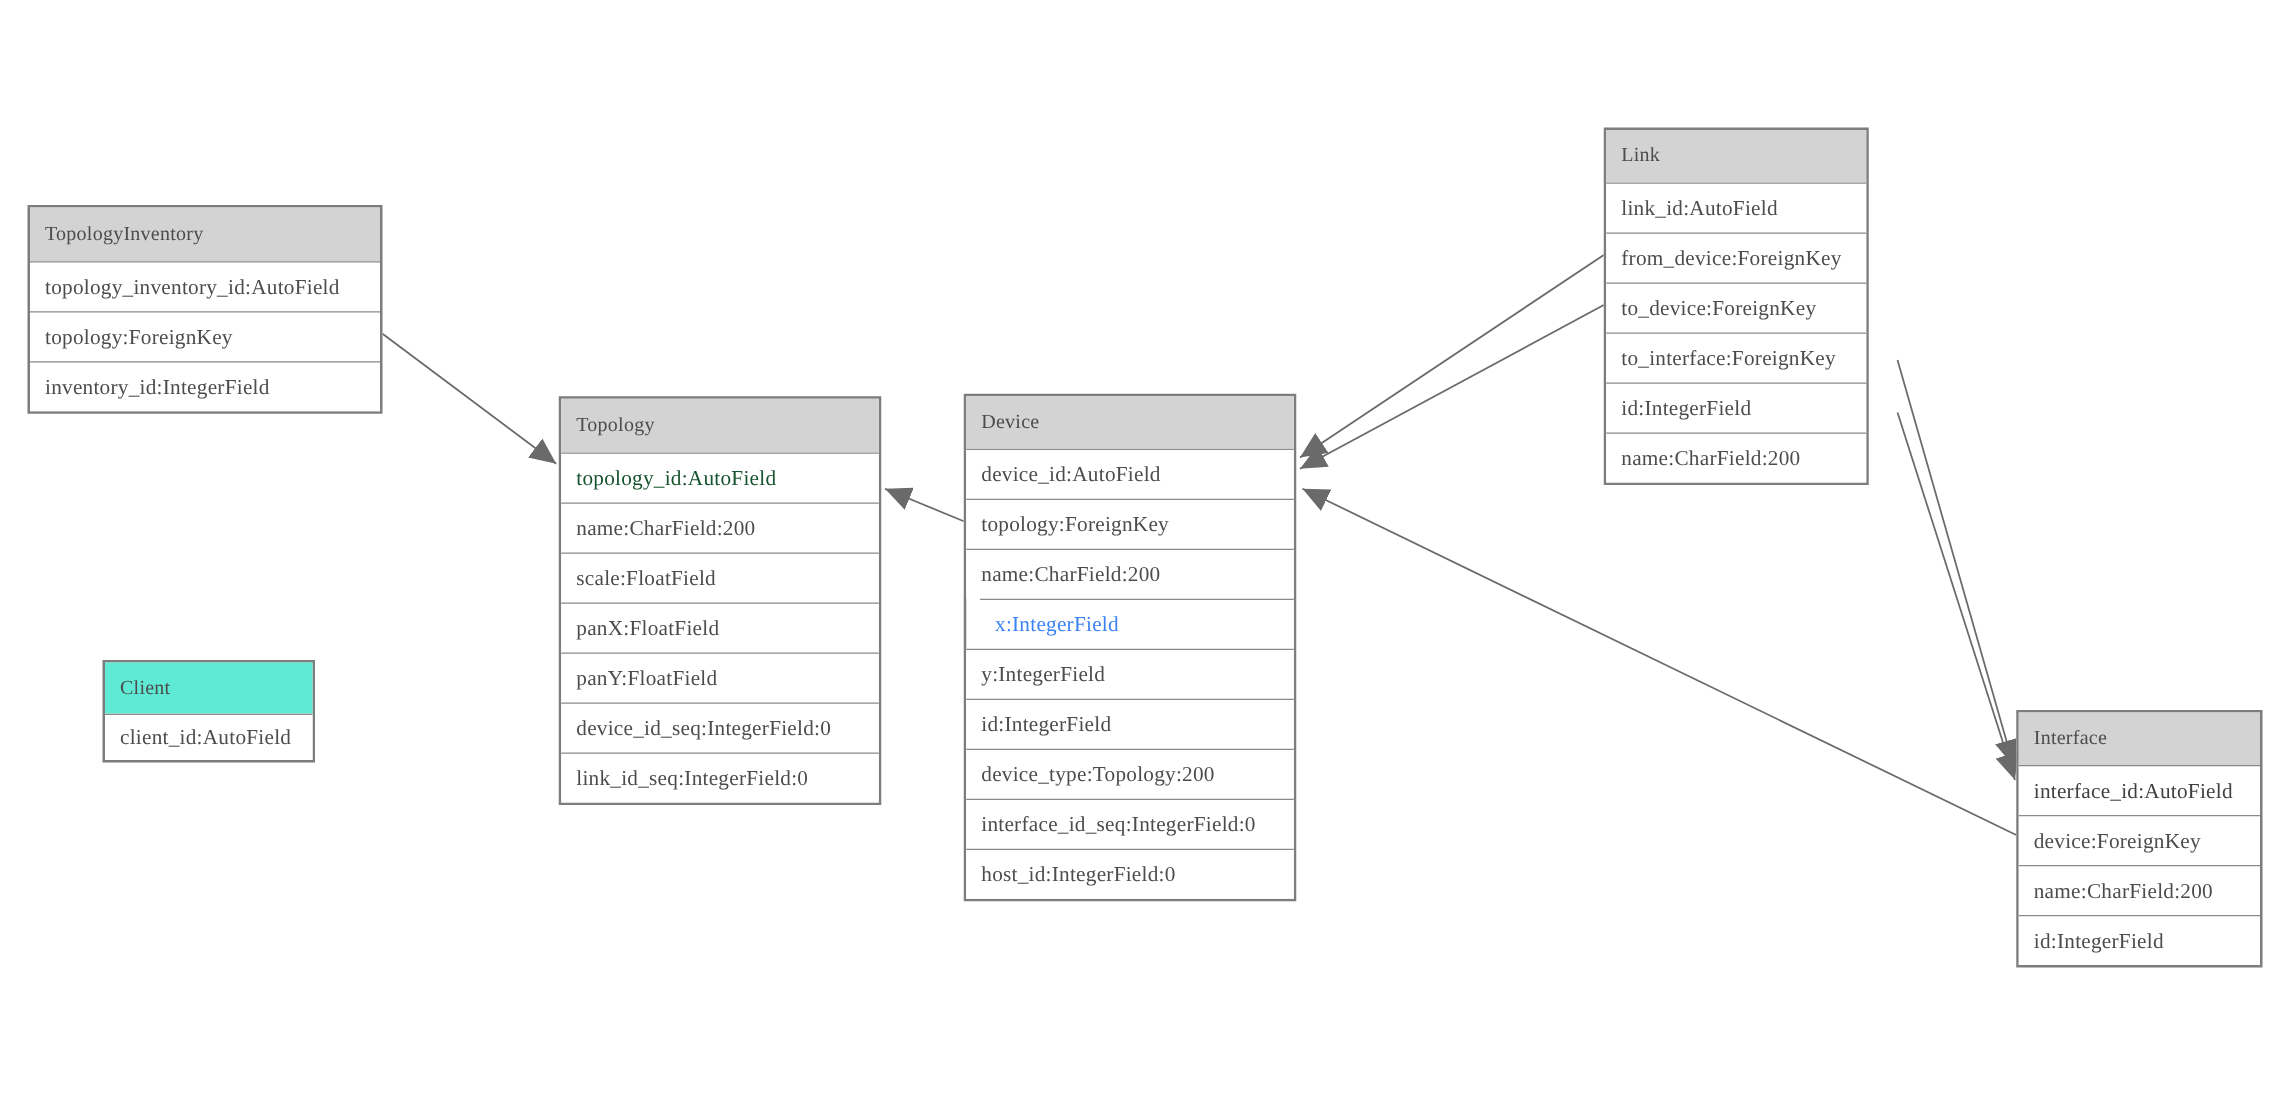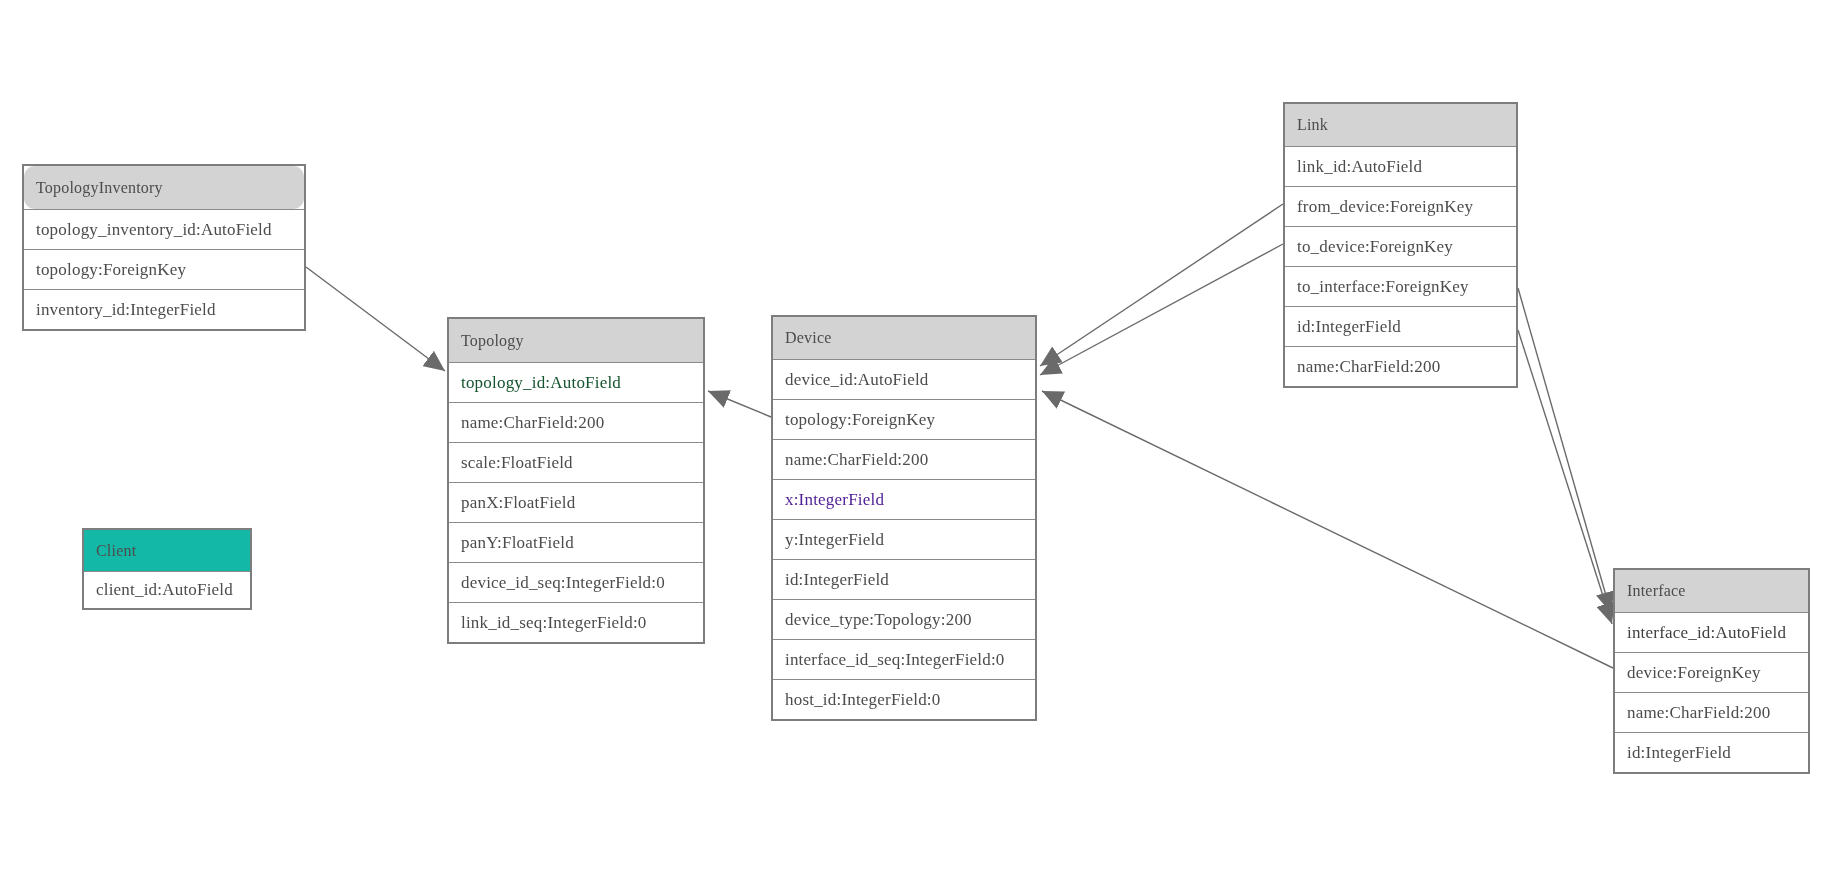--- a/index.html
+++ b/index.html
@@ -72,52 +72,52 @@
         <line x1="771" y1="417" x2="708" y2="391" stroke="#6a6a6a" stroke-width="1.4" marker-end="url(#arrowhead)"></line>
         <line x1="1283" y1="204" x2="1040" y2="366" stroke="#6a6a6a" stroke-width="1.4" marker-end="url(#arrowhead)"></line>
         <line x1="1283" y1="244" x2="1040" y2="375" stroke="#6a6a6a" stroke-width="1.4" marker-end="url(#arrowhead)"></line>
         <line x1="1613" y1="668" x2="1042" y2="391" stroke="#6a6a6a" stroke-width="1.4" marker-end="url(#arrowhead)"></line>
         <line x1="1518" y1="288" x2="1611" y2="613" stroke="#6a6a6a" stroke-width="1.4" marker-end="url(#arrowhead)"></line>
         <line x1="1518" y1="330" x2="1612" y2="624" stroke="#6a6a6a" stroke-width="1.4" marker-end="url(#arrowhead)"></line>
       </g>
   </svg>
   <div id="entities">
       <div class="entity" style="left: 22px; top: 164px; width: 284px; border-color: rgb(125, 125, 125);">
-        <div class="entity-header" style="height: 43px; background: rgb(211, 211, 211); color: rgb(76, 76, 76); border-radius: 11px;">TopologyInventory</div>
+        <div class="entity-header" style="height: 43px; background: rgb(211, 211, 211); color: rgb(76, 76, 76);">TopologyInventory</div>
         <div class="entity-row" style="height: 40px; color: rgb(76, 76, 76); border-top-color: rgb(138, 138, 138);">topology_inventory_id:AutoField</div>
         <div class="entity-row" style="height: 40px; color: rgb(76, 76, 76); border-top-color: rgb(138, 138, 138);">topology:ForeignKey</div>
         <div class="entity-row" style="height: 40px; color: rgb(76, 76, 76); border-top-color: rgb(138, 138, 138);">inventory_id:IntegerField</div>
       </div>
       <div class="entity" style="left: 447px; top: 317px; width: 258px; border-color: rgb(125, 125, 125);">
         <div class="entity-header" style="height: 43px; background: rgb(211, 211, 211); color: rgb(76, 76, 76);">Topology</div>
         <div class="entity-row" style="height: 40px; color: #14532d; border-top-color: rgb(138, 138, 138);">topology_id:AutoField</div>
         <div class="entity-row" style="height: 40px; color: rgb(76, 76, 76); border-top-color: rgb(138, 138, 138);">name:CharField:200</div>
         <div class="entity-row" style="height: 40px; color: rgb(76, 76, 76); border-top-color: rgb(138, 138, 138);">scale:FloatField</div>
         <div class="entity-row" style="height: 40px; color: rgb(76, 76, 76); border-top-color: rgb(138, 138, 138);">panX:FloatField</div>
         <div class="entity-row" style="height: 40px; color: rgb(76, 76, 76); border-top-color: rgb(138, 138, 138);">panY:FloatField</div>
         <div class="entity-row" style="height: 40px; color: rgb(76, 76, 76); border-top-color: rgb(138, 138, 138);">device_id_seq:IntegerField:0</div>
         <div class="entity-row" style="height: 40px; color: rgb(76, 76, 76); border-top-color: rgb(138, 138, 138);">link_id_seq:IntegerField:0</div>
       </div>
       <div class="entity" style="left: 82px; top: 528px; width: 170px; border-color: rgb(125, 125, 125);">
-        <div class="entity-header" style="height: 41px; background: #14b8a6; color: rgb(76, 76, 76);">Client</div>
+        <div class="entity-header" style="height: 41px; background: #5eead4; color: rgb(76, 76, 76);">Client</div>
         <div class="entity-row" style="height: 37px; color: rgb(76, 76, 76); border-top-color: rgb(138, 138, 138);">client_id:AutoField</div>
       </div>
       <div class="entity" style="left: 771px; top: 315px; width: 266px; border-color: rgb(125, 125, 125);">
         <div class="entity-header" style="height: 42px; background: rgb(211, 211, 211); color: rgb(76, 76, 76);">Device</div>
         <div class="entity-row" style="height: 40px; color: rgb(76, 76, 76); border-top-color: rgb(138, 138, 138);">device_id:AutoField</div>
         <div class="entity-row" style="height: 40px; color: rgb(76, 76, 76); border-top-color: rgb(138, 138, 138);">topology:ForeignKey</div>
         <div class="entity-row" style="height: 40px; color: rgb(76, 76, 76); border-top-color: rgb(138, 138, 138);">name:CharField:200</div>
-        <div class="entity-row" style="height: 40px; color: #4c1d95; border-top-color: rgb(138, 138, 138);">x:IntegerField</div>
+        <div class="entity-row" style="height: 40px; color: #3b82f6; border-top-color: rgb(138, 138, 138); margin-left: 11px;">x:IntegerField</div>
         <div class="entity-row" style="height: 40px; color: rgb(76, 76, 76); border-top-color: rgb(138, 138, 138);">y:IntegerField</div>
         <div class="entity-row" style="height: 40px; color: rgb(76, 76, 76); border-top-color: rgb(138, 138, 138);">id:IntegerField</div>
         <div class="entity-row" style="height: 40px; color: rgb(76, 76, 76); border-top-color: rgb(138, 138, 138);">device_type:Topology:200</div>
         <div class="entity-row" style="height: 40px; color: rgb(76, 76, 76); border-top-color: rgb(138, 138, 138);">interface_id_seq:IntegerField:0</div>
         <div class="entity-row" style="height: 40px; color: rgb(76, 76, 76); border-top-color: rgb(138, 138, 138);">host_id:IntegerField:0</div>
       </div>
-      <div class="entity" style="left: 1283px; top: 102px; width: 235px; border-color: rgb(125, 125, 125);">
+      <div class="entity" style="left: 1283px; top: 102px; width: 212px; border-color: rgb(125, 125, 125);">
         <div class="entity-header" style="height: 42px; background: rgb(211, 211, 211); color: rgb(76, 76, 76);">Link</div>
         <div class="entity-row" style="height: 40px; color: rgb(76, 76, 76); border-top-color: rgb(138, 138, 138);">link_id:AutoField</div>
         <div class="entity-row" style="height: 40px; color: rgb(76, 76, 76); border-top-color: rgb(138, 138, 138);">from_device:ForeignKey</div>
         <div class="entity-row" style="height: 40px; color: rgb(76, 76, 76); border-top-color: rgb(138, 138, 138);">to_device:ForeignKey</div>
         <div class="entity-row" style="height: 40px; color: rgb(76, 76, 76); border-top-color: rgb(138, 138, 138);">to_interface:ForeignKey</div>
         <div class="entity-row" style="height: 40px; color: rgb(76, 76, 76); border-top-color: rgb(138, 138, 138);">id:IntegerField</div>
         <div class="entity-row" style="height: 40px; color: rgb(76, 76, 76); border-top-color: rgb(138, 138, 138);">name:CharField:200</div>
       </div>
       <div class="entity" style="left: 1613px; top: 568px; width: 197px; border-color: rgb(125, 125, 125);">
         <div class="entity-header" style="height: 42px; background: rgb(211, 211, 211); color: rgb(76, 76, 76);">Interface</div>

